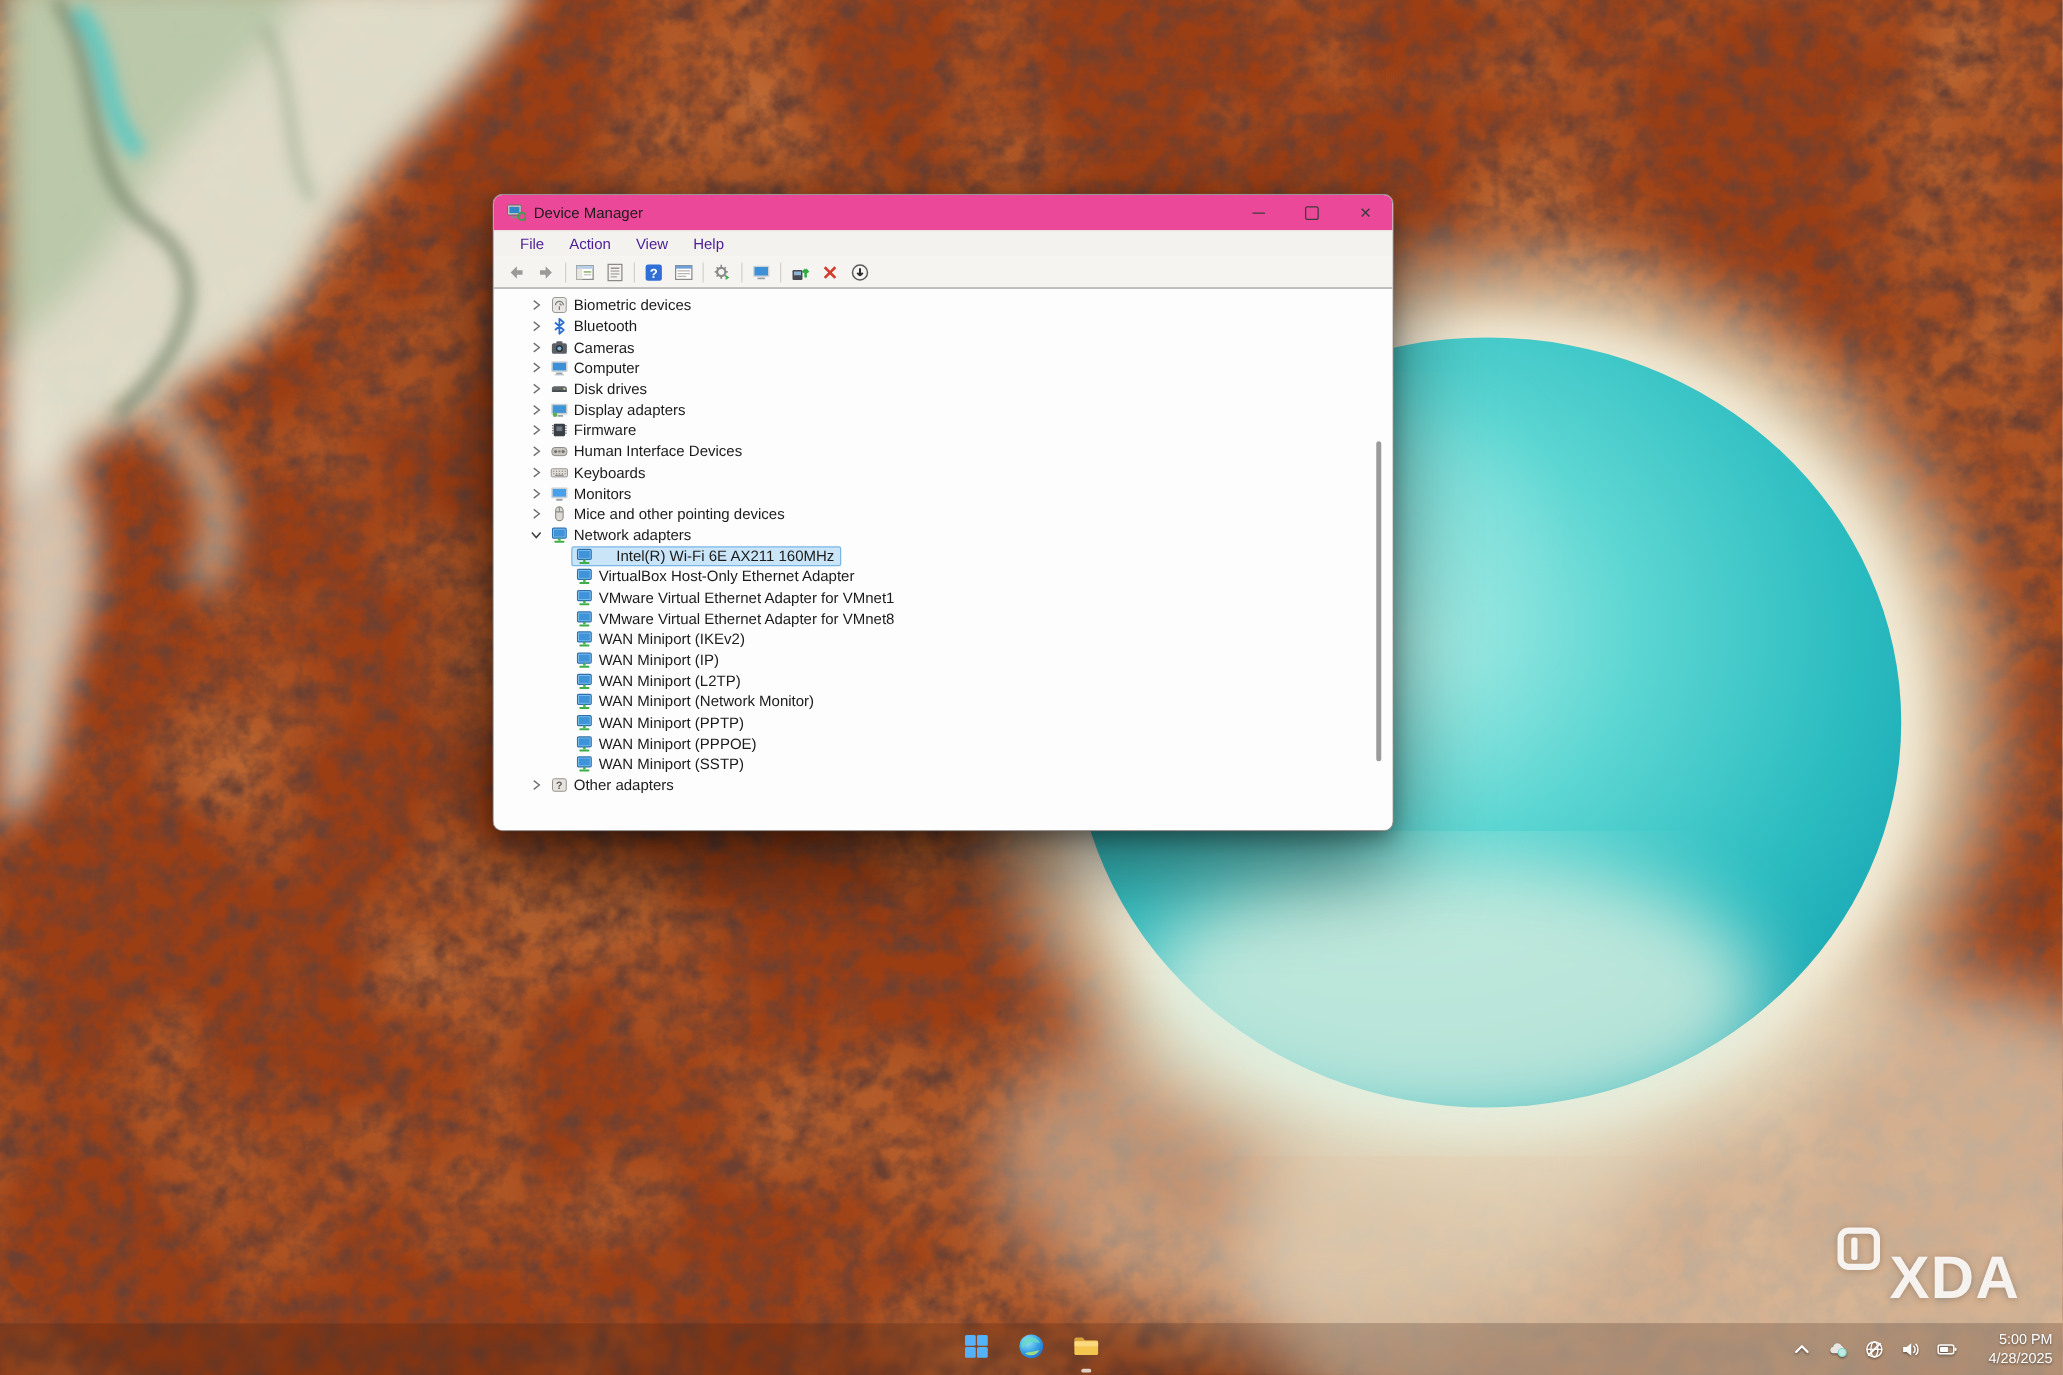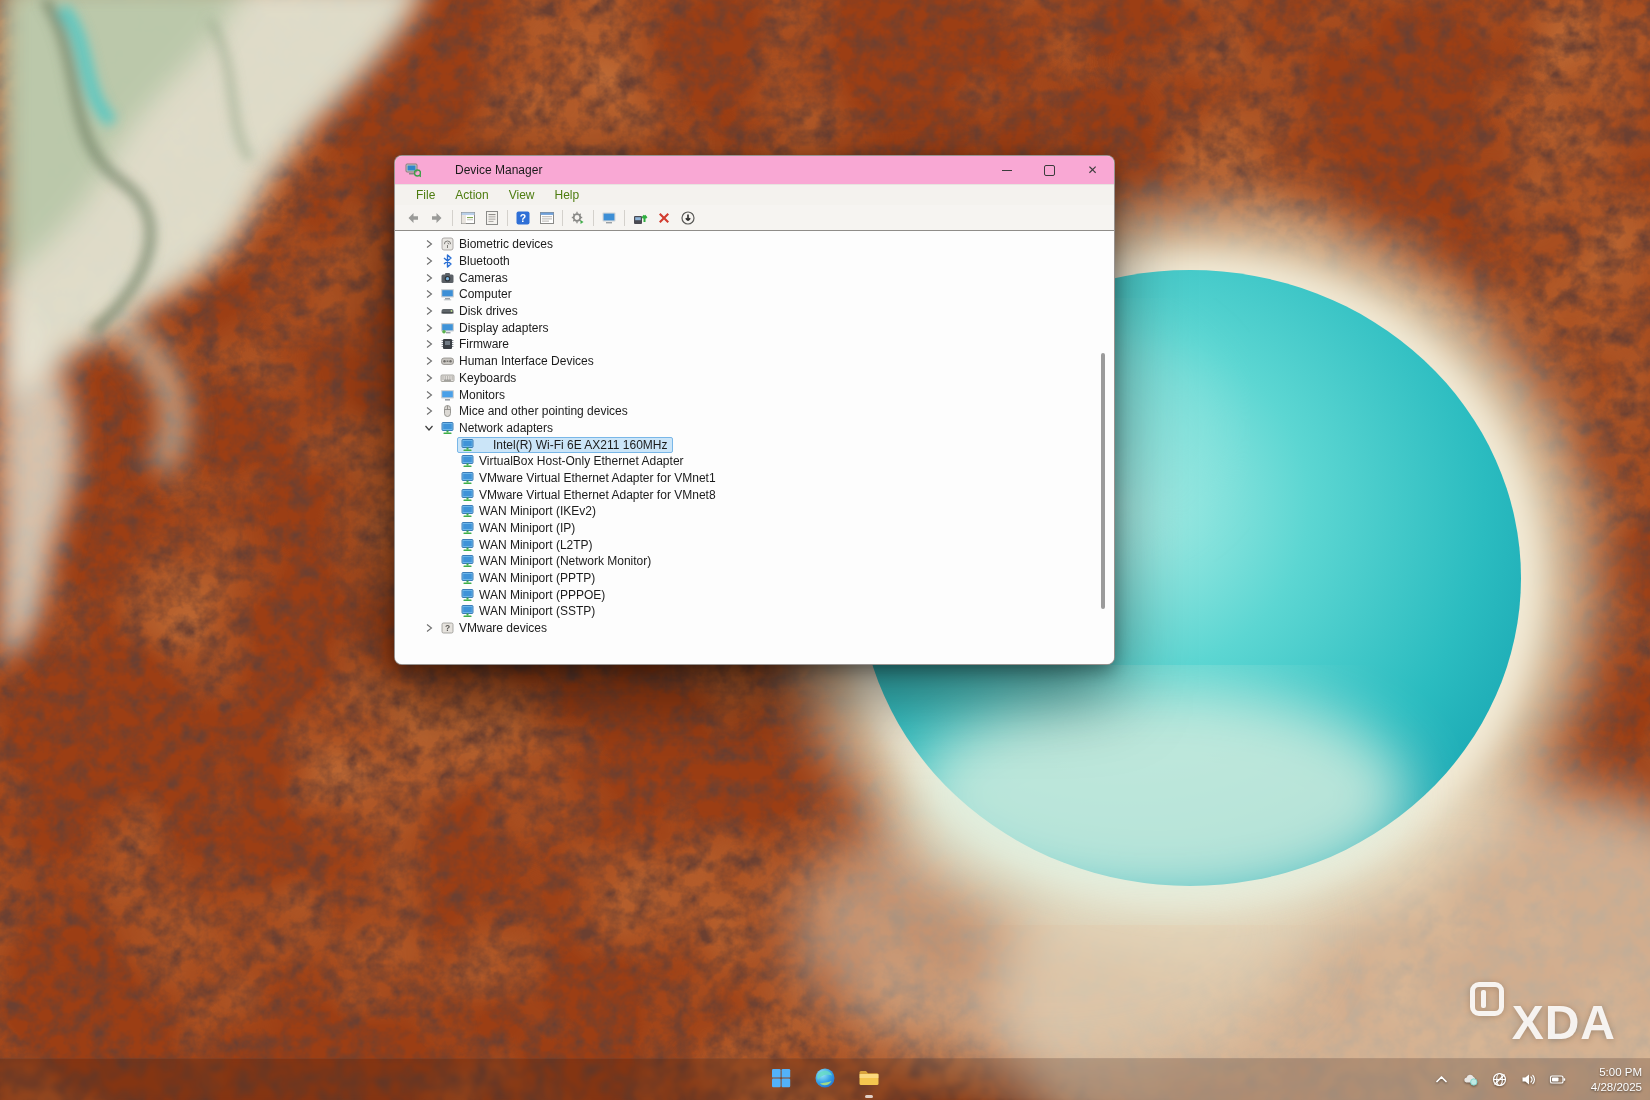--- a/index.html
+++ b/index.html
@@ -9,32 +9,32 @@
   .stage{position:absolute;inset:0;width:1650px;height:1100px;overflow:hidden;}
 
   
   .bg{position:absolute;inset:0;}
 
   
   .win{position:absolute;left:394px;top:155px;width:719px;height:508px;
        background:#fdfdfd;border-radius:8px;overflow:hidden;
        border:1px solid rgba(70,60,55,.55);
        box-shadow:0 30px 70px rgba(0,0,0,.5),0 6px 18px rgba(0,0,0,.35);}
-  .titlebar{height:28px;background:#f9a8d4;display:flex;align-items:center;position:relative;gap:28px;}
+  .titlebar{height:28px;background:#ec4899;display:flex;align-items:center;position:relative;}
   .title-ico{width:16px;height:16px;margin:0 6px 0 10px;flex:0 0 auto;}
   .title-txt{font-size:12px;color:#1b1b1b;}
   .caption{position:absolute;right:0;top:0;height:28px;display:flex;}
   .cap-btn{width:43px;height:28px;display:flex;align-items:center;justify-content:center;color:#3c3c3c;}
   .glyph-min{width:10px;height:1px;background:#3c3c3c;}
   .glyph-max{width:9px;height:9px;border:1px solid #3c3c3c;border-radius:2px;}
   .glyph-close{font-size:12px;line-height:1;color:#3c3c3c;}
 
   .menubar{height:20px;background:#f4f2ee;display:flex;align-items:center;
            padding-left:12px;gap:2px;border-top:1px solid #e7e4df;}
-  .menu-item{font-size:12px;color:#4d7c0f;padding:2px 9px;border-radius:3px;}
+  .menu-item{font-size:12px;color:#4c1d95;padding:2px 9px;border-radius:3px;}
 
   .toolbar{height:25px;background:#f6f4f1;display:flex;align-items:center;
            padding-left:6px;border-bottom:1px solid #8f8d89;}
   .tb-sep{width:1px;height:16px;background:#d4d1cc;margin:0 3px;}
   .tb-btn{width:24px;height:22px;display:flex;align-items:center;justify-content:center;border-radius:3px;}
   .tb-btn svg{width:16px;height:16px;display:block;}
 
   .content{position:relative;height:433px;background:#fdfdfd;overflow:hidden;}
   .tree{position:absolute;left:0;top:5px;right:0;}
   .row{height:16.7px;display:flex;align-items:center;padding-left:26px;white-space:nowrap;}
@@ -630,21 +630,21 @@
                 <polyline points="3,2.5 7.5,6 3,9.5" fill="none" stroke="#6e6e6e" stroke-width="1.1"></polyline>
               </svg>
             </div>
             <div class="row-inner">
               <div class="t-ico">
                 <svg viewBox="0 0 15 14">
                   <rect x="2" y="2" width="11" height="10" rx="1.5" fill="#e6e3de" stroke="#96948f" stroke-width="0.8"></rect>
                   <text x="7.5" y="10.4" font-size="8.5" font-weight="bold" fill="#5c5a56" text-anchor="middle" font-family="sans-serif">?</text>
                 </svg>
               </div>
-              <span class="t-label">VMware devices</span>
+              <span class="t-label">Other adapters</span>
             </div>
           </div>
         </div>
       <div class="vscroll"></div>
     </div>
   </div>
 
   <div class="taskbar">
     <div class="tb-center" id="taskbar-center">
         <div class="task-ico">

